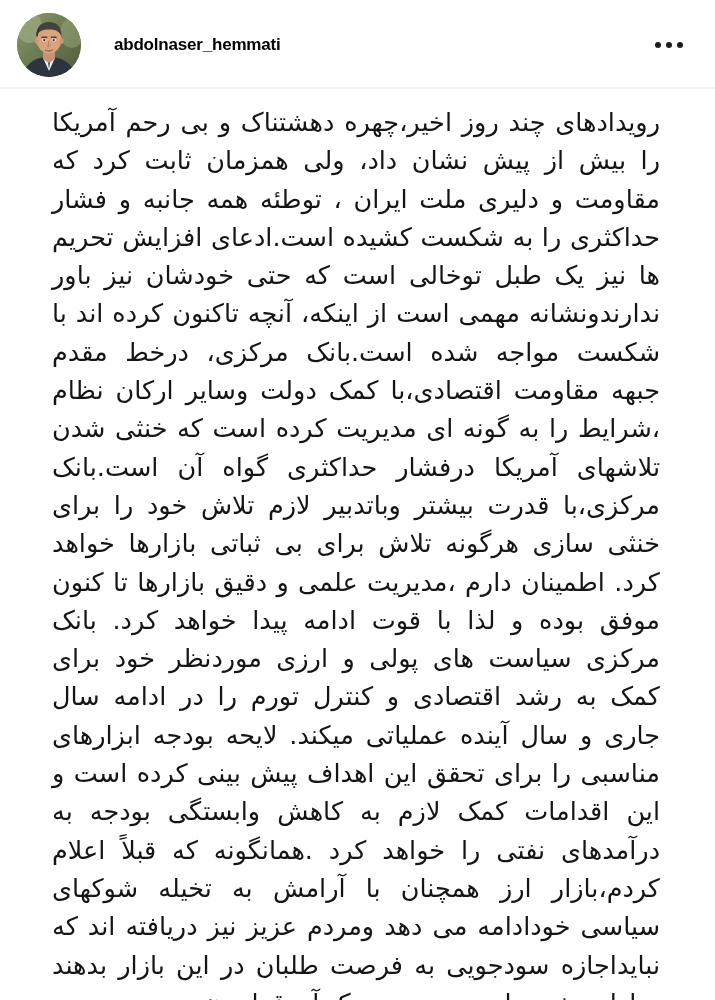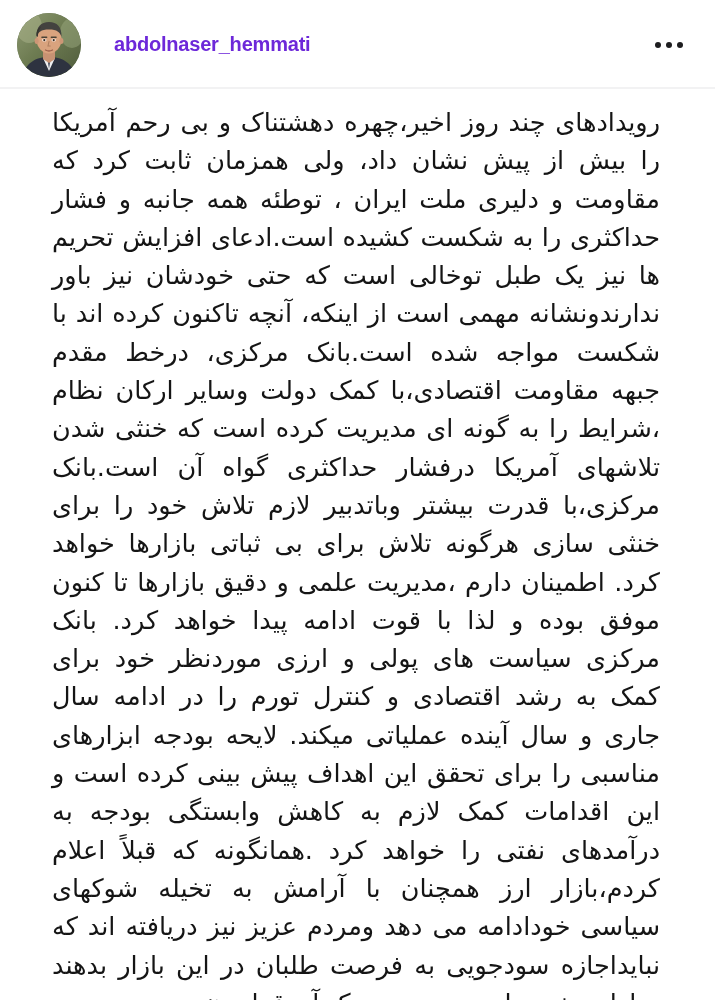--- a/index.html
+++ b/index.html
@@ -48,24 +48,24 @@
   .avatar svg { display: block; width: 64px; height: 64px; }
 
   .username-wrap {
     flex: 1 1 auto;
     display: flex;
     align-items: center;
     padding-left: 33px;
     min-width: 0;
   }
   .username {
-    font-size: 20px;
+    font-size: 17px;
     font-weight: 700;
     letter-spacing: -0.2px;
-    color: #6d28d9;
+    color: #000000;
     font-family: "Liberation Sans", "DejaVu Sans", sans-serif;
     white-space: nowrap;
   }
 
   .more-menu {
     flex: 0 0 auto;
     display: flex;
     align-items: center;
     gap: 5px;
     padding: 10px 4px;

